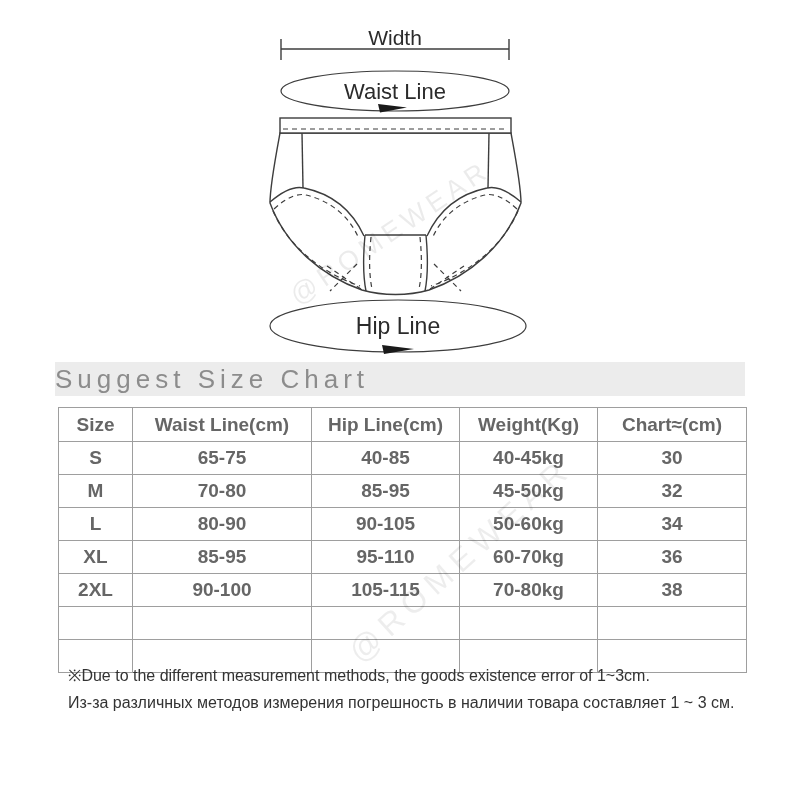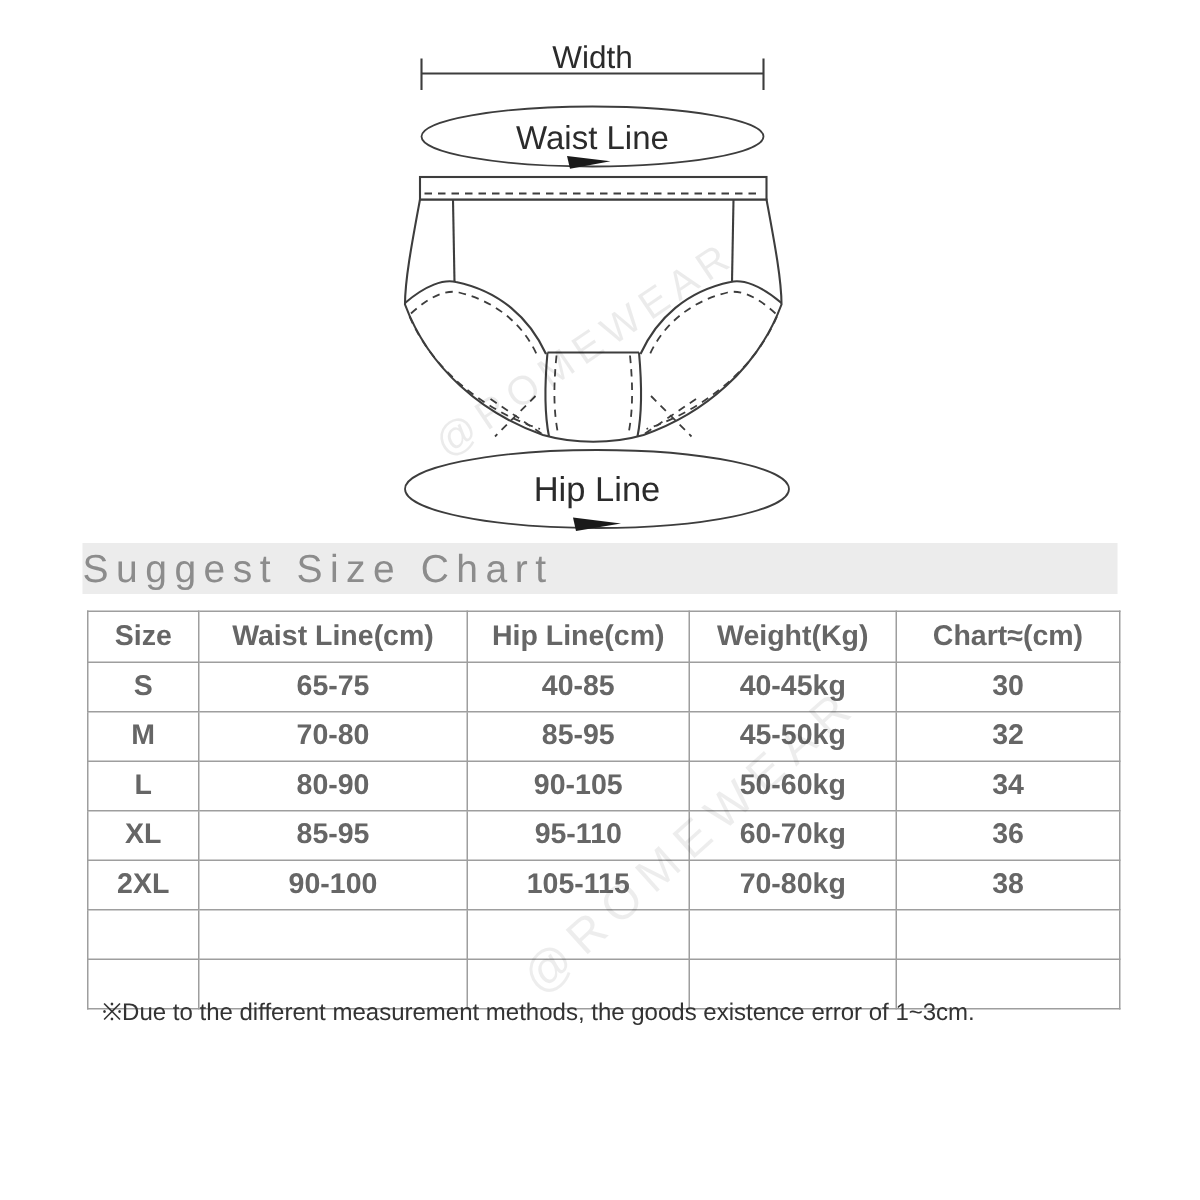--- a/index.html
+++ b/index.html
@@ -151,15 +151,16 @@
           <td></td>
       <td></td>
     </tr>
   </tbody>
     </table>
 
   <div class="table-watermark">@ROMEWEAR</div>
 
   <div class="notes">
     <div class="note-line">※Due to the different measurement methods, the goods existence error of 1~3cm.</div>
+    <div class="note-line">Из-за различных методов измерения погрешность в наличии товара составляет 1 ~ 3 см.</div>
   </div>
 
 </div>
 
 </body></html>

